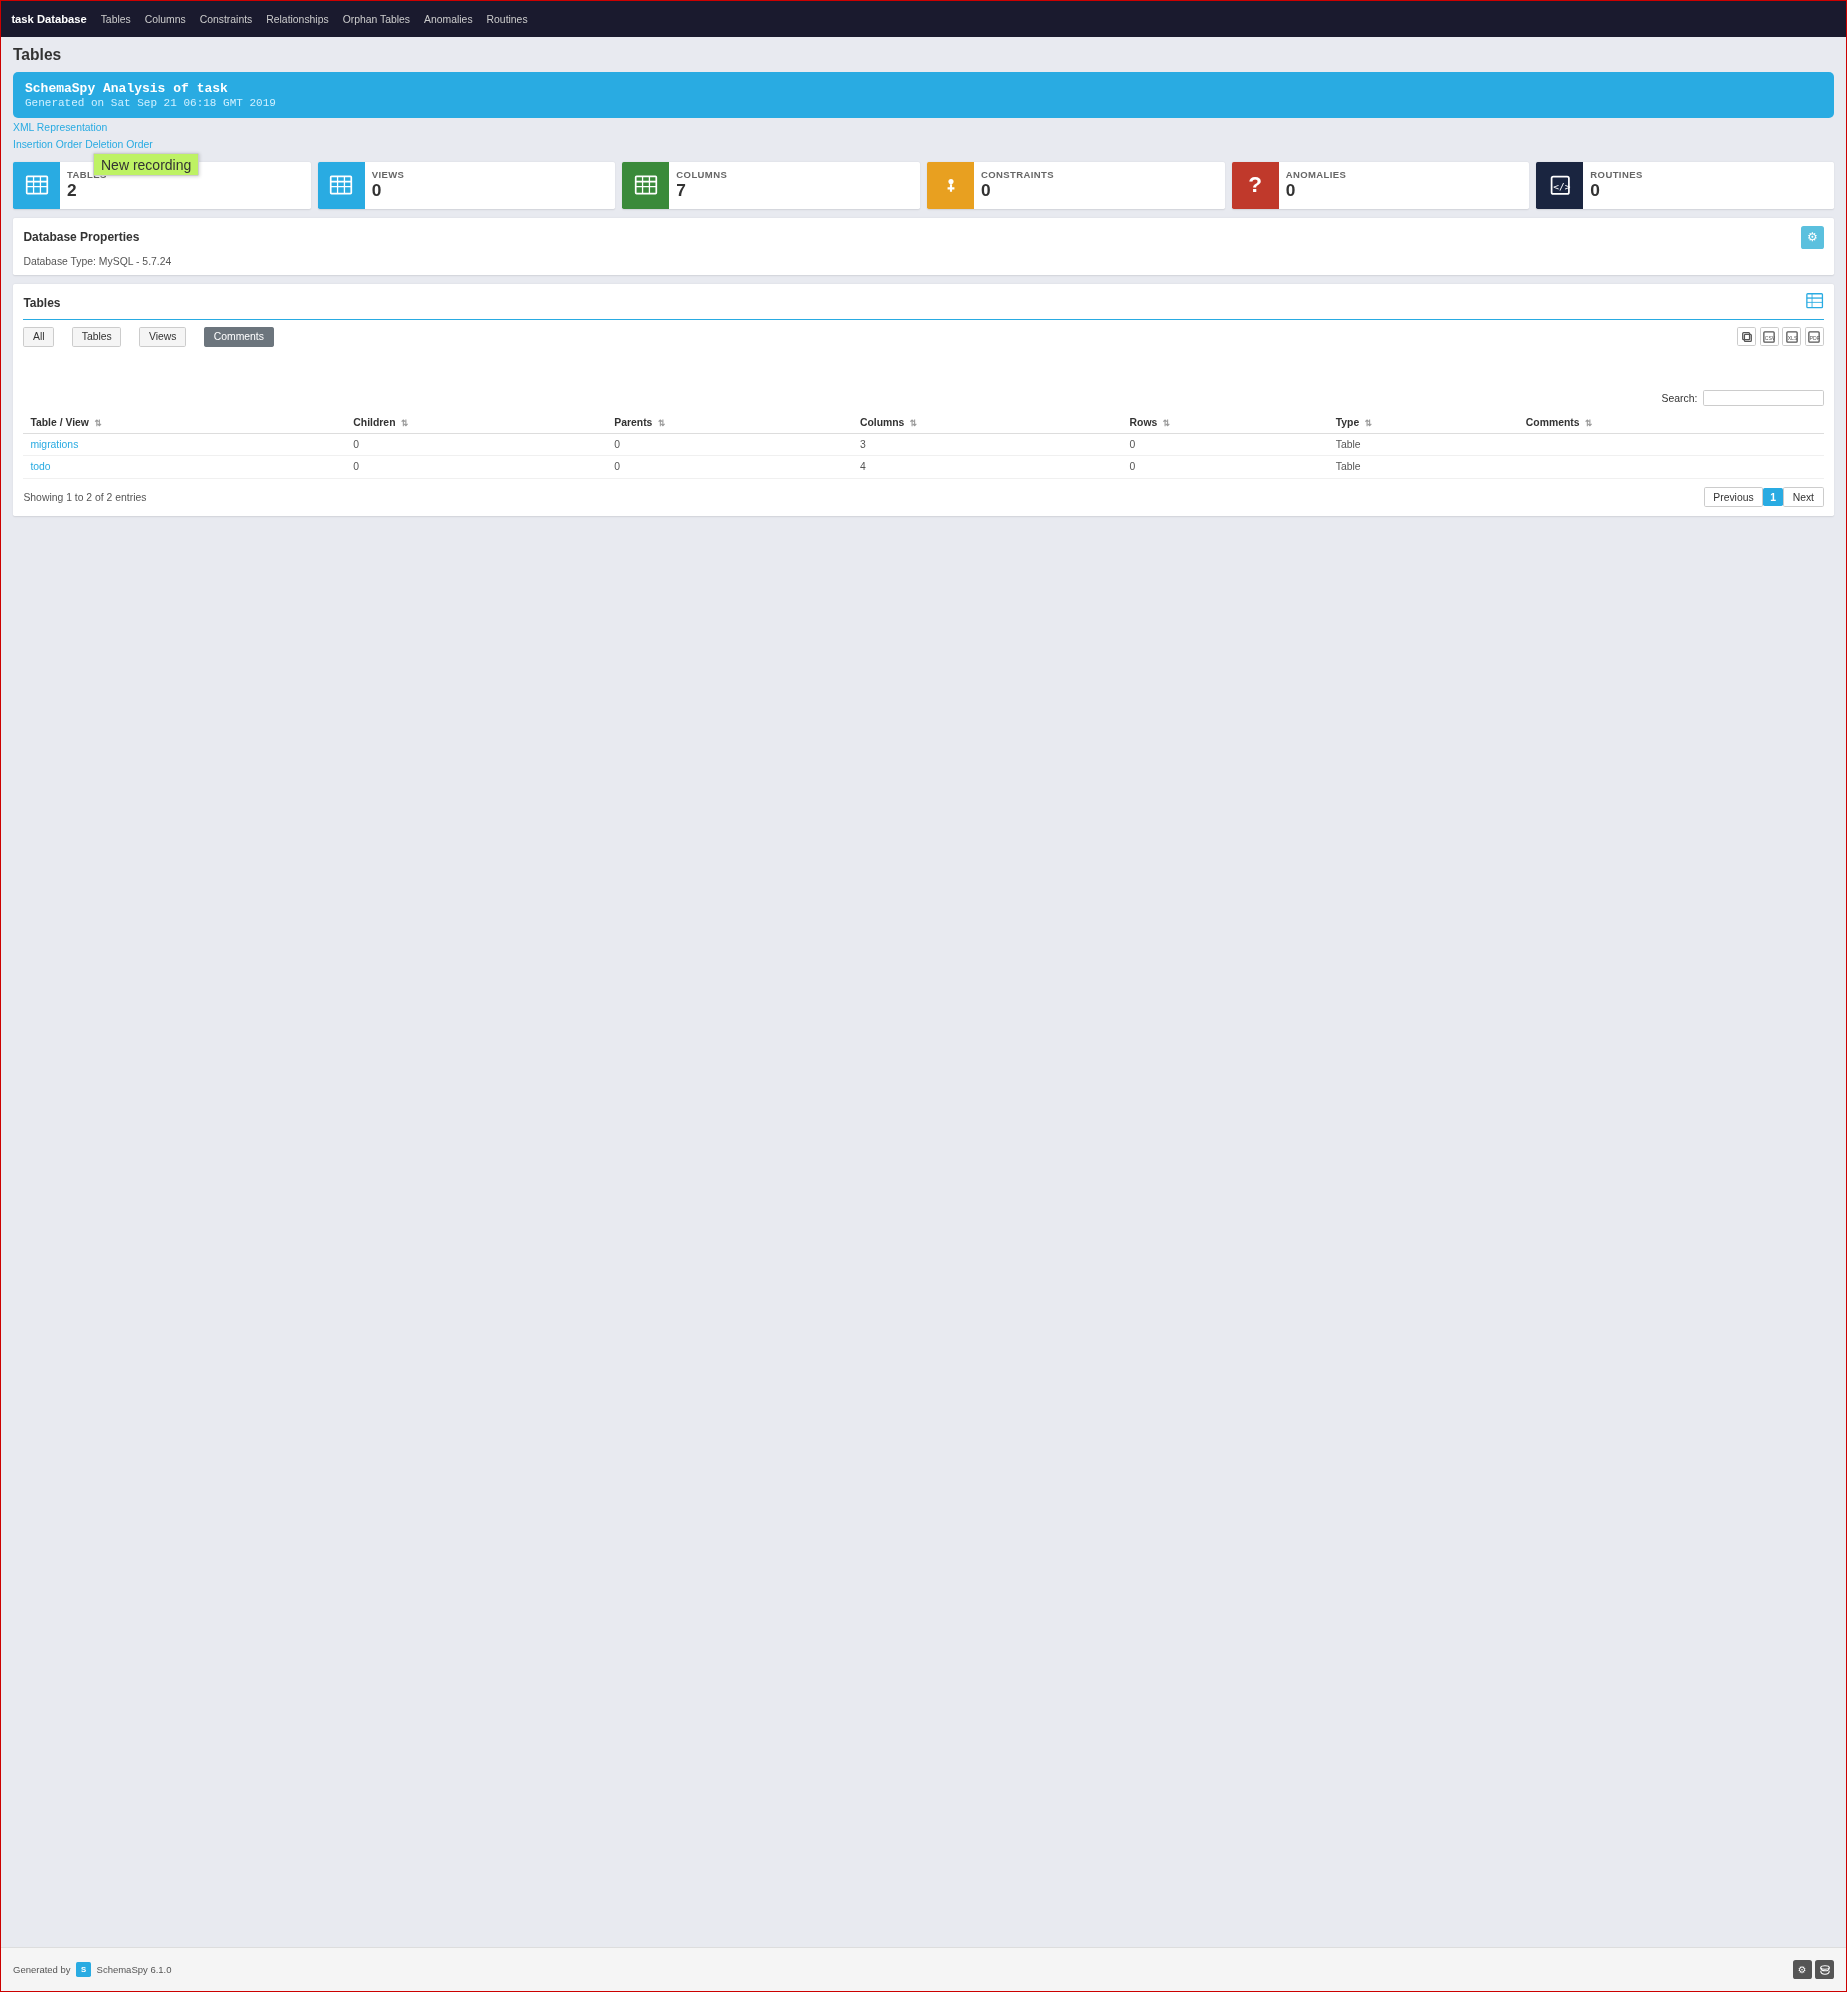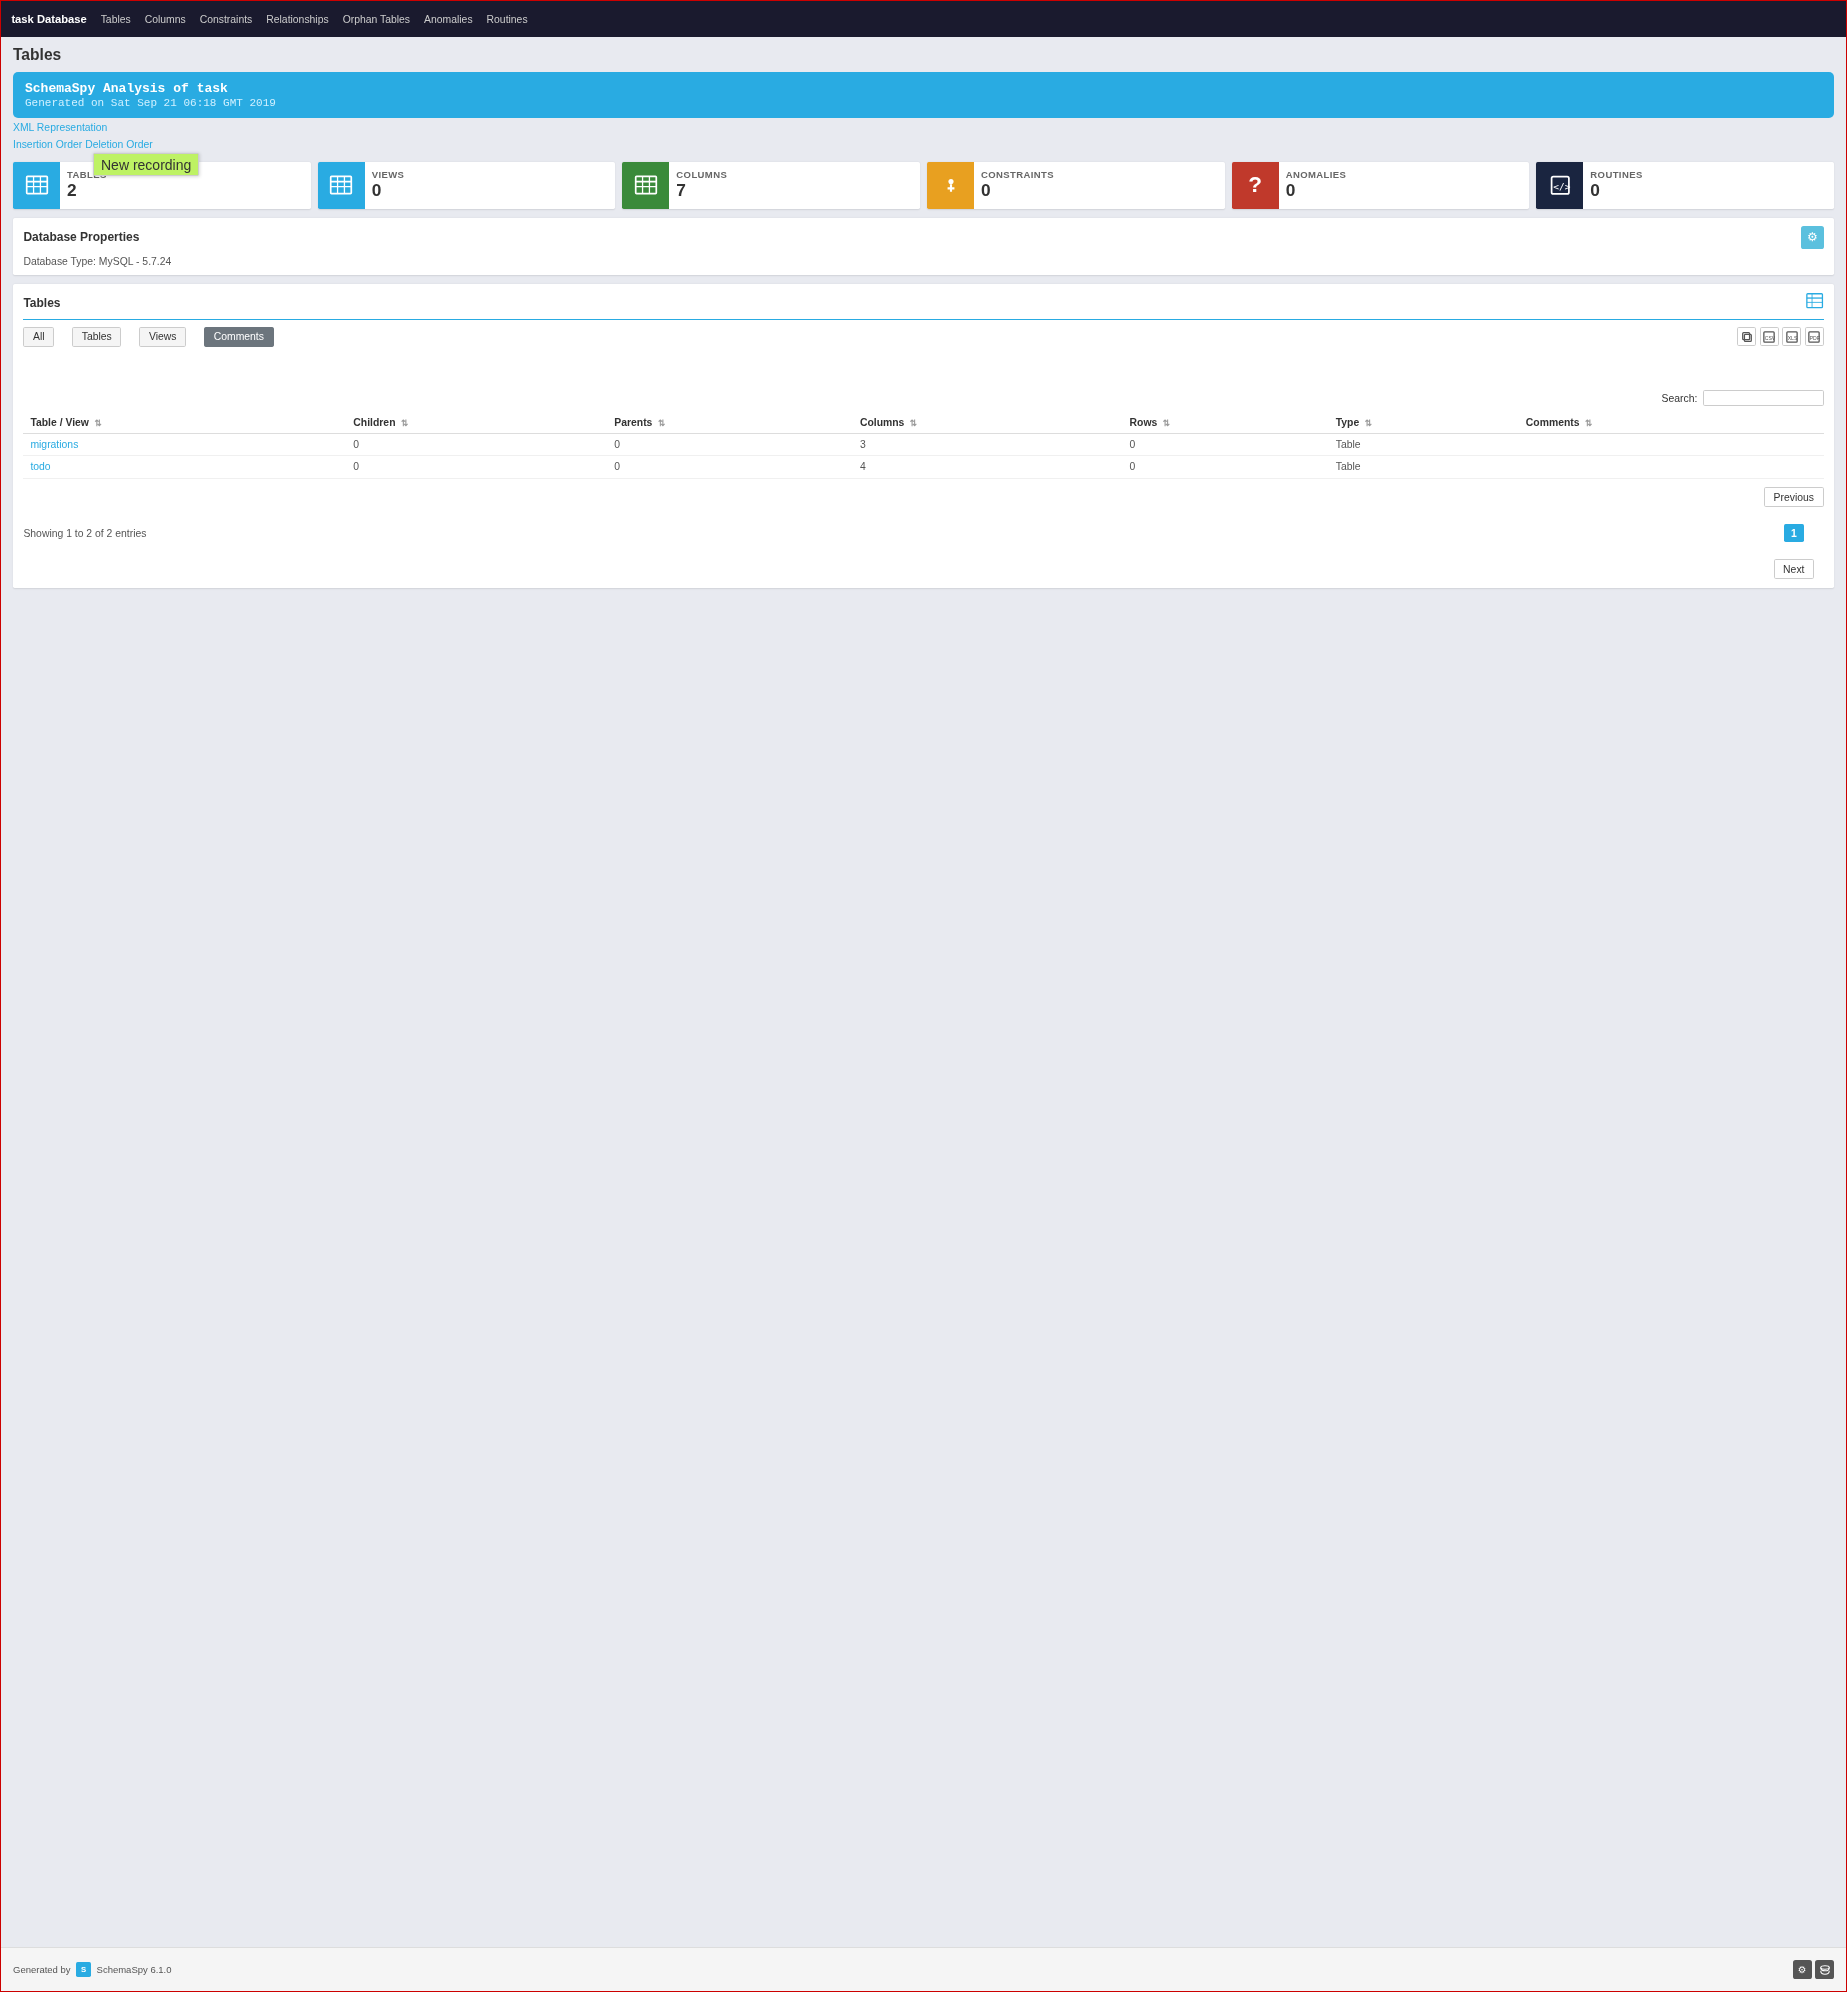--- a/index.html
+++ b/index.html
@@ -63,21 +63,21 @@
     
     .data-table { width: 100%; border-collapse: collapse; font-size: 10.4px; }
     .data-table th { text-align: left; padding: 5.2px 7px; border-bottom: 0.9px solid #ddd; color: #333; font-weight: bold; cursor: pointer; white-space: nowrap; }
     .data-table th .sort-icon { margin-left: 2.6px; color: #999; font-size: 8.6px; }
     .data-table td { padding: 5.2px 7px; border-bottom: 0.9px solid #f0f0f0; color: #555; }
     .data-table a { color: #29abe2; text-decoration: none; }
 
     
     .pagination-row { display: flex; align-items: center; justify-content: space-between; margin-top: 8.6px; }
     .pagination-info { font-size: 10.4px; color: #555; }
-    .pagination-btns { display: flex; gap: 17px; align-items: center; flex-direction: column; }
+    .pagination-btns { display: flex; gap: 0; align-items: center; }
     .page-btn { padding: 3.5px 8.6px; font-size: 10.4px; border: 0.9px solid #ccc; background: #fff; cursor: pointer; border-radius: 1.7px; color: #333; }
     .active-page { background: #29abe2; color: #fff; border-color: #29abe2; padding: 3.5px 7px; font-size: 10.4px; border-radius: 1.7px; font-weight: bold; }
 
     
     .footer { background: #f5f5f5; border-top: 0.9px solid #ddd; padding: 12px 12px; display: flex; align-items: center; gap: 5.2px; font-size: 9.5px; color: #555; }
     .footer-icon { width: 15.6px; height: 15.6px; background: #29abe2; border-radius: 1.7px; display: inline-flex; align-items: center; justify-content: center; color: #fff; font-size: 7.8px; font-weight: bold; }
     .footer-icons-right { margin-left: auto; display: flex; gap: 3.5px; }
     .footer-icon-btn { width: 19px; height: 19px; background: #555; border-radius: 2.6px; display: flex; align-items: center; justify-content: center; color: #fff; font-size: 9.5px; cursor: pointer; }
 
     

